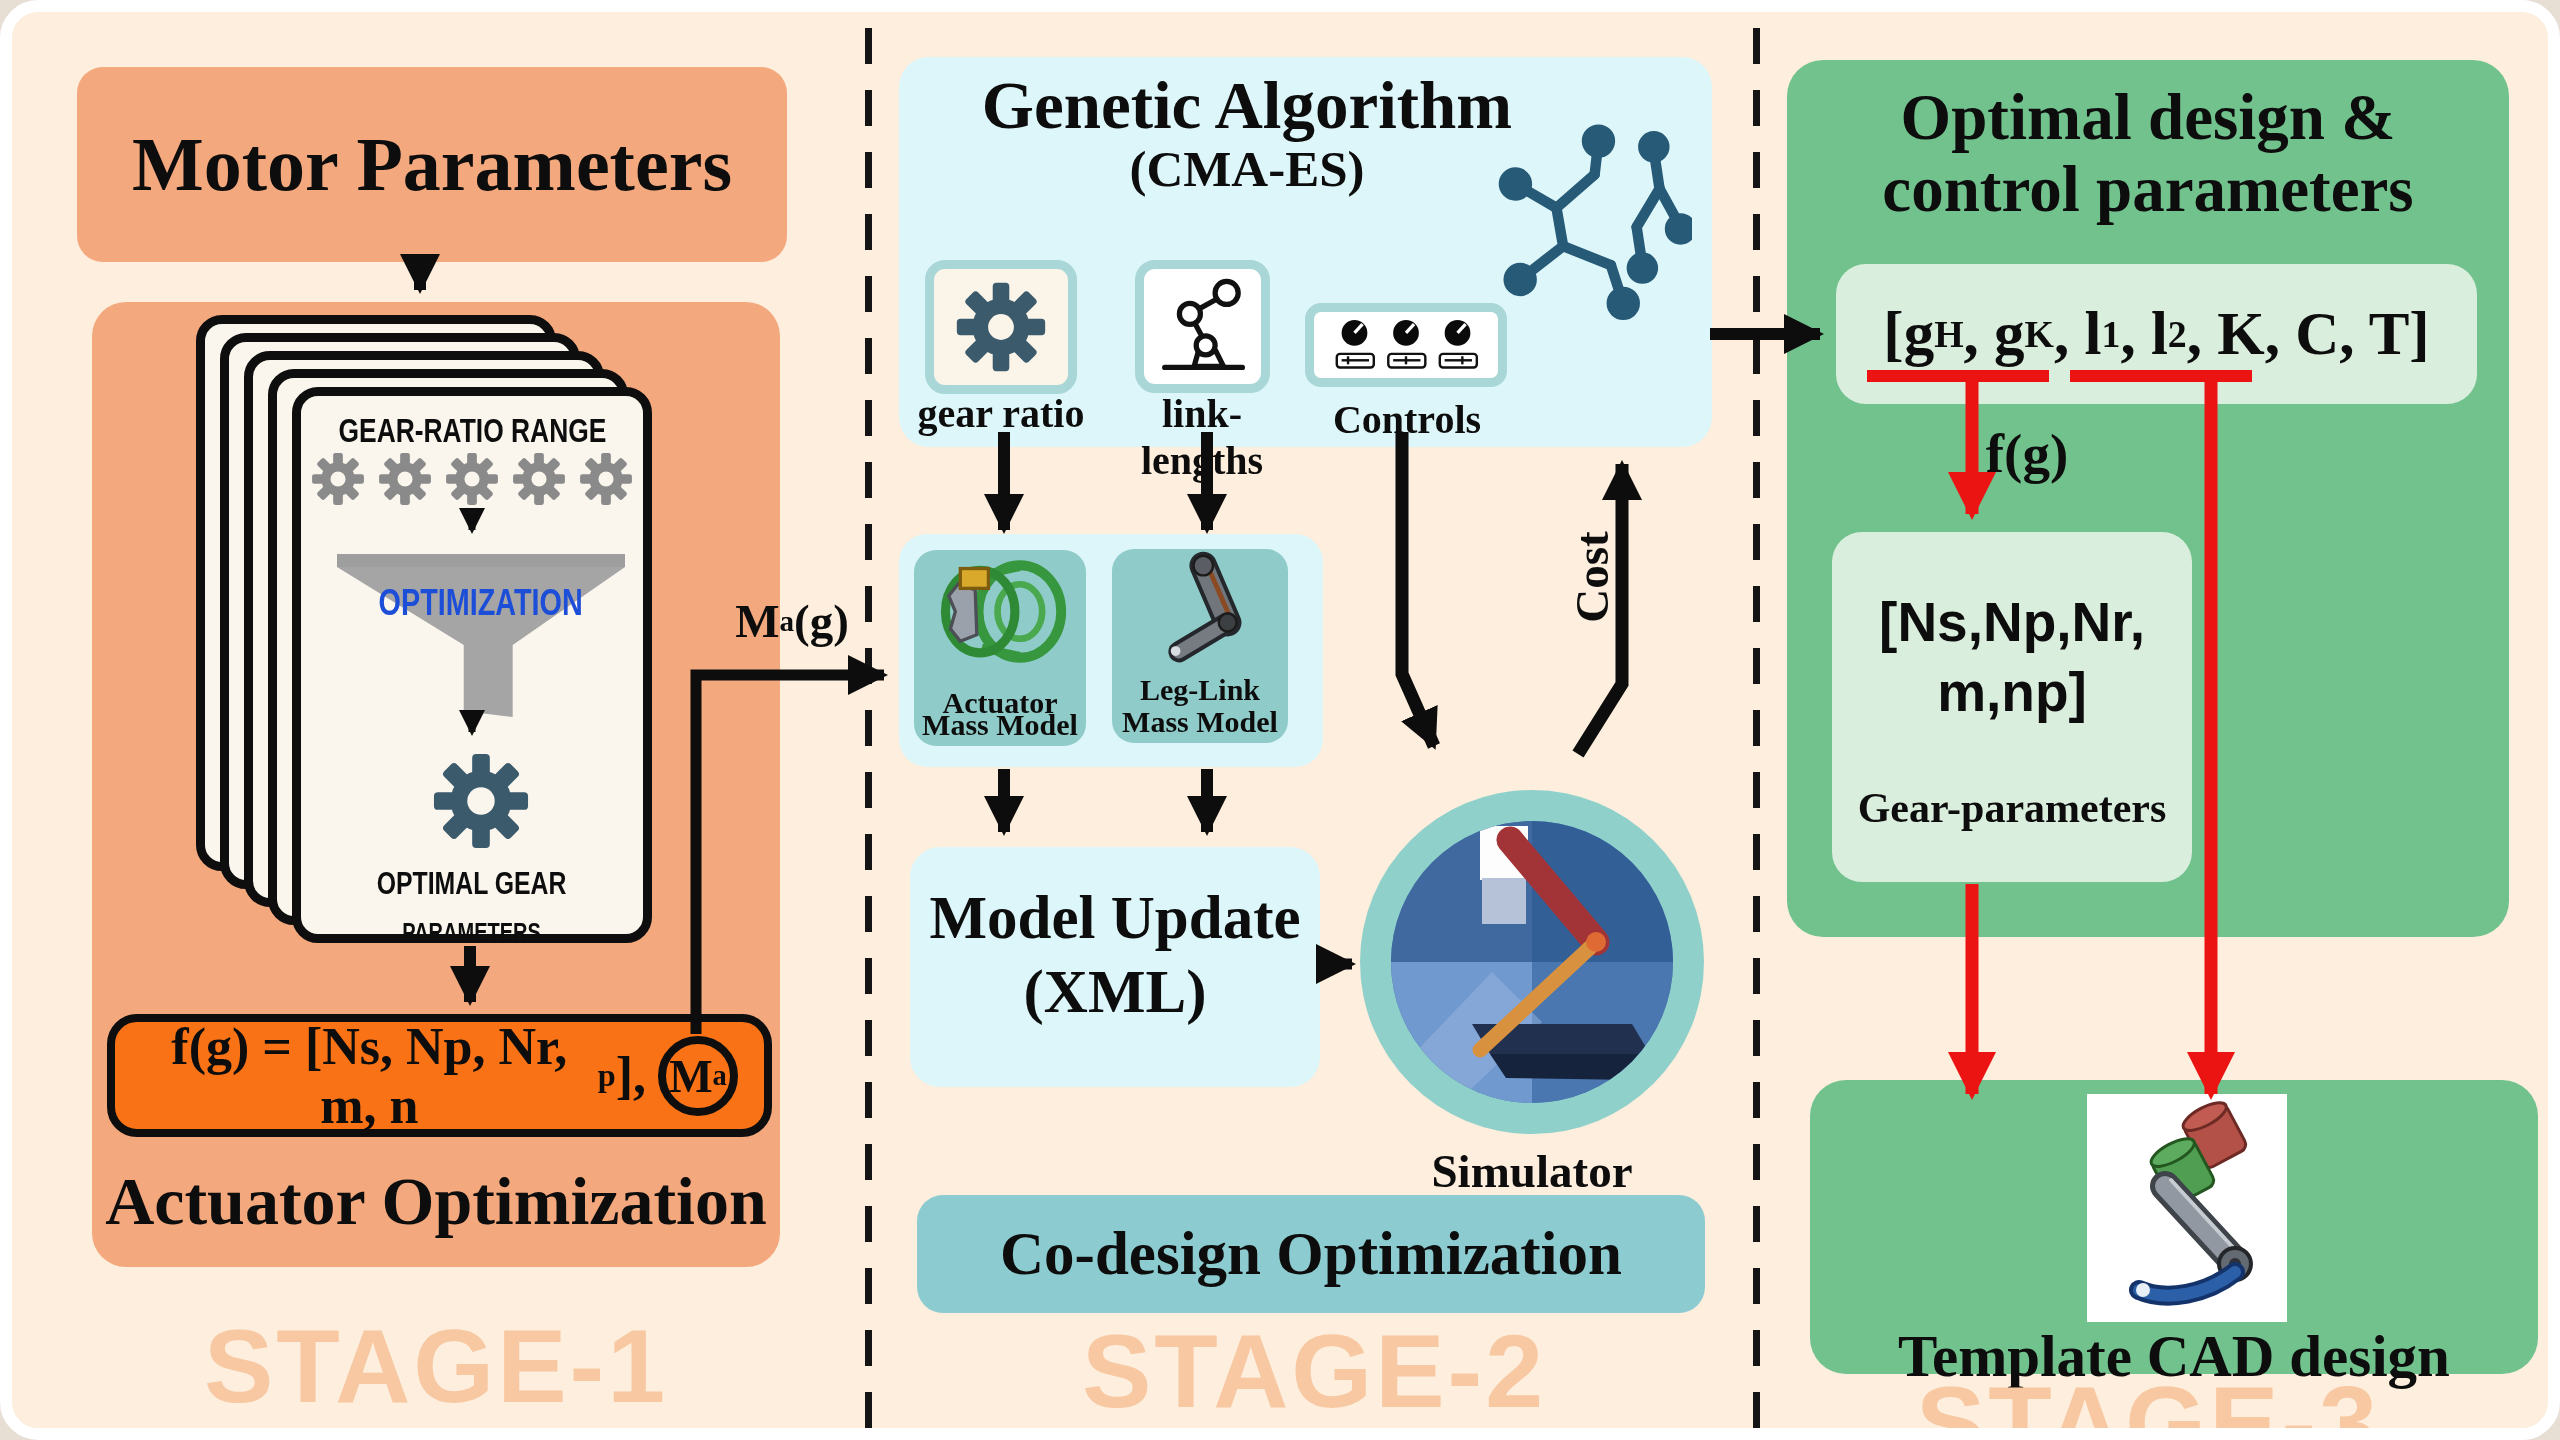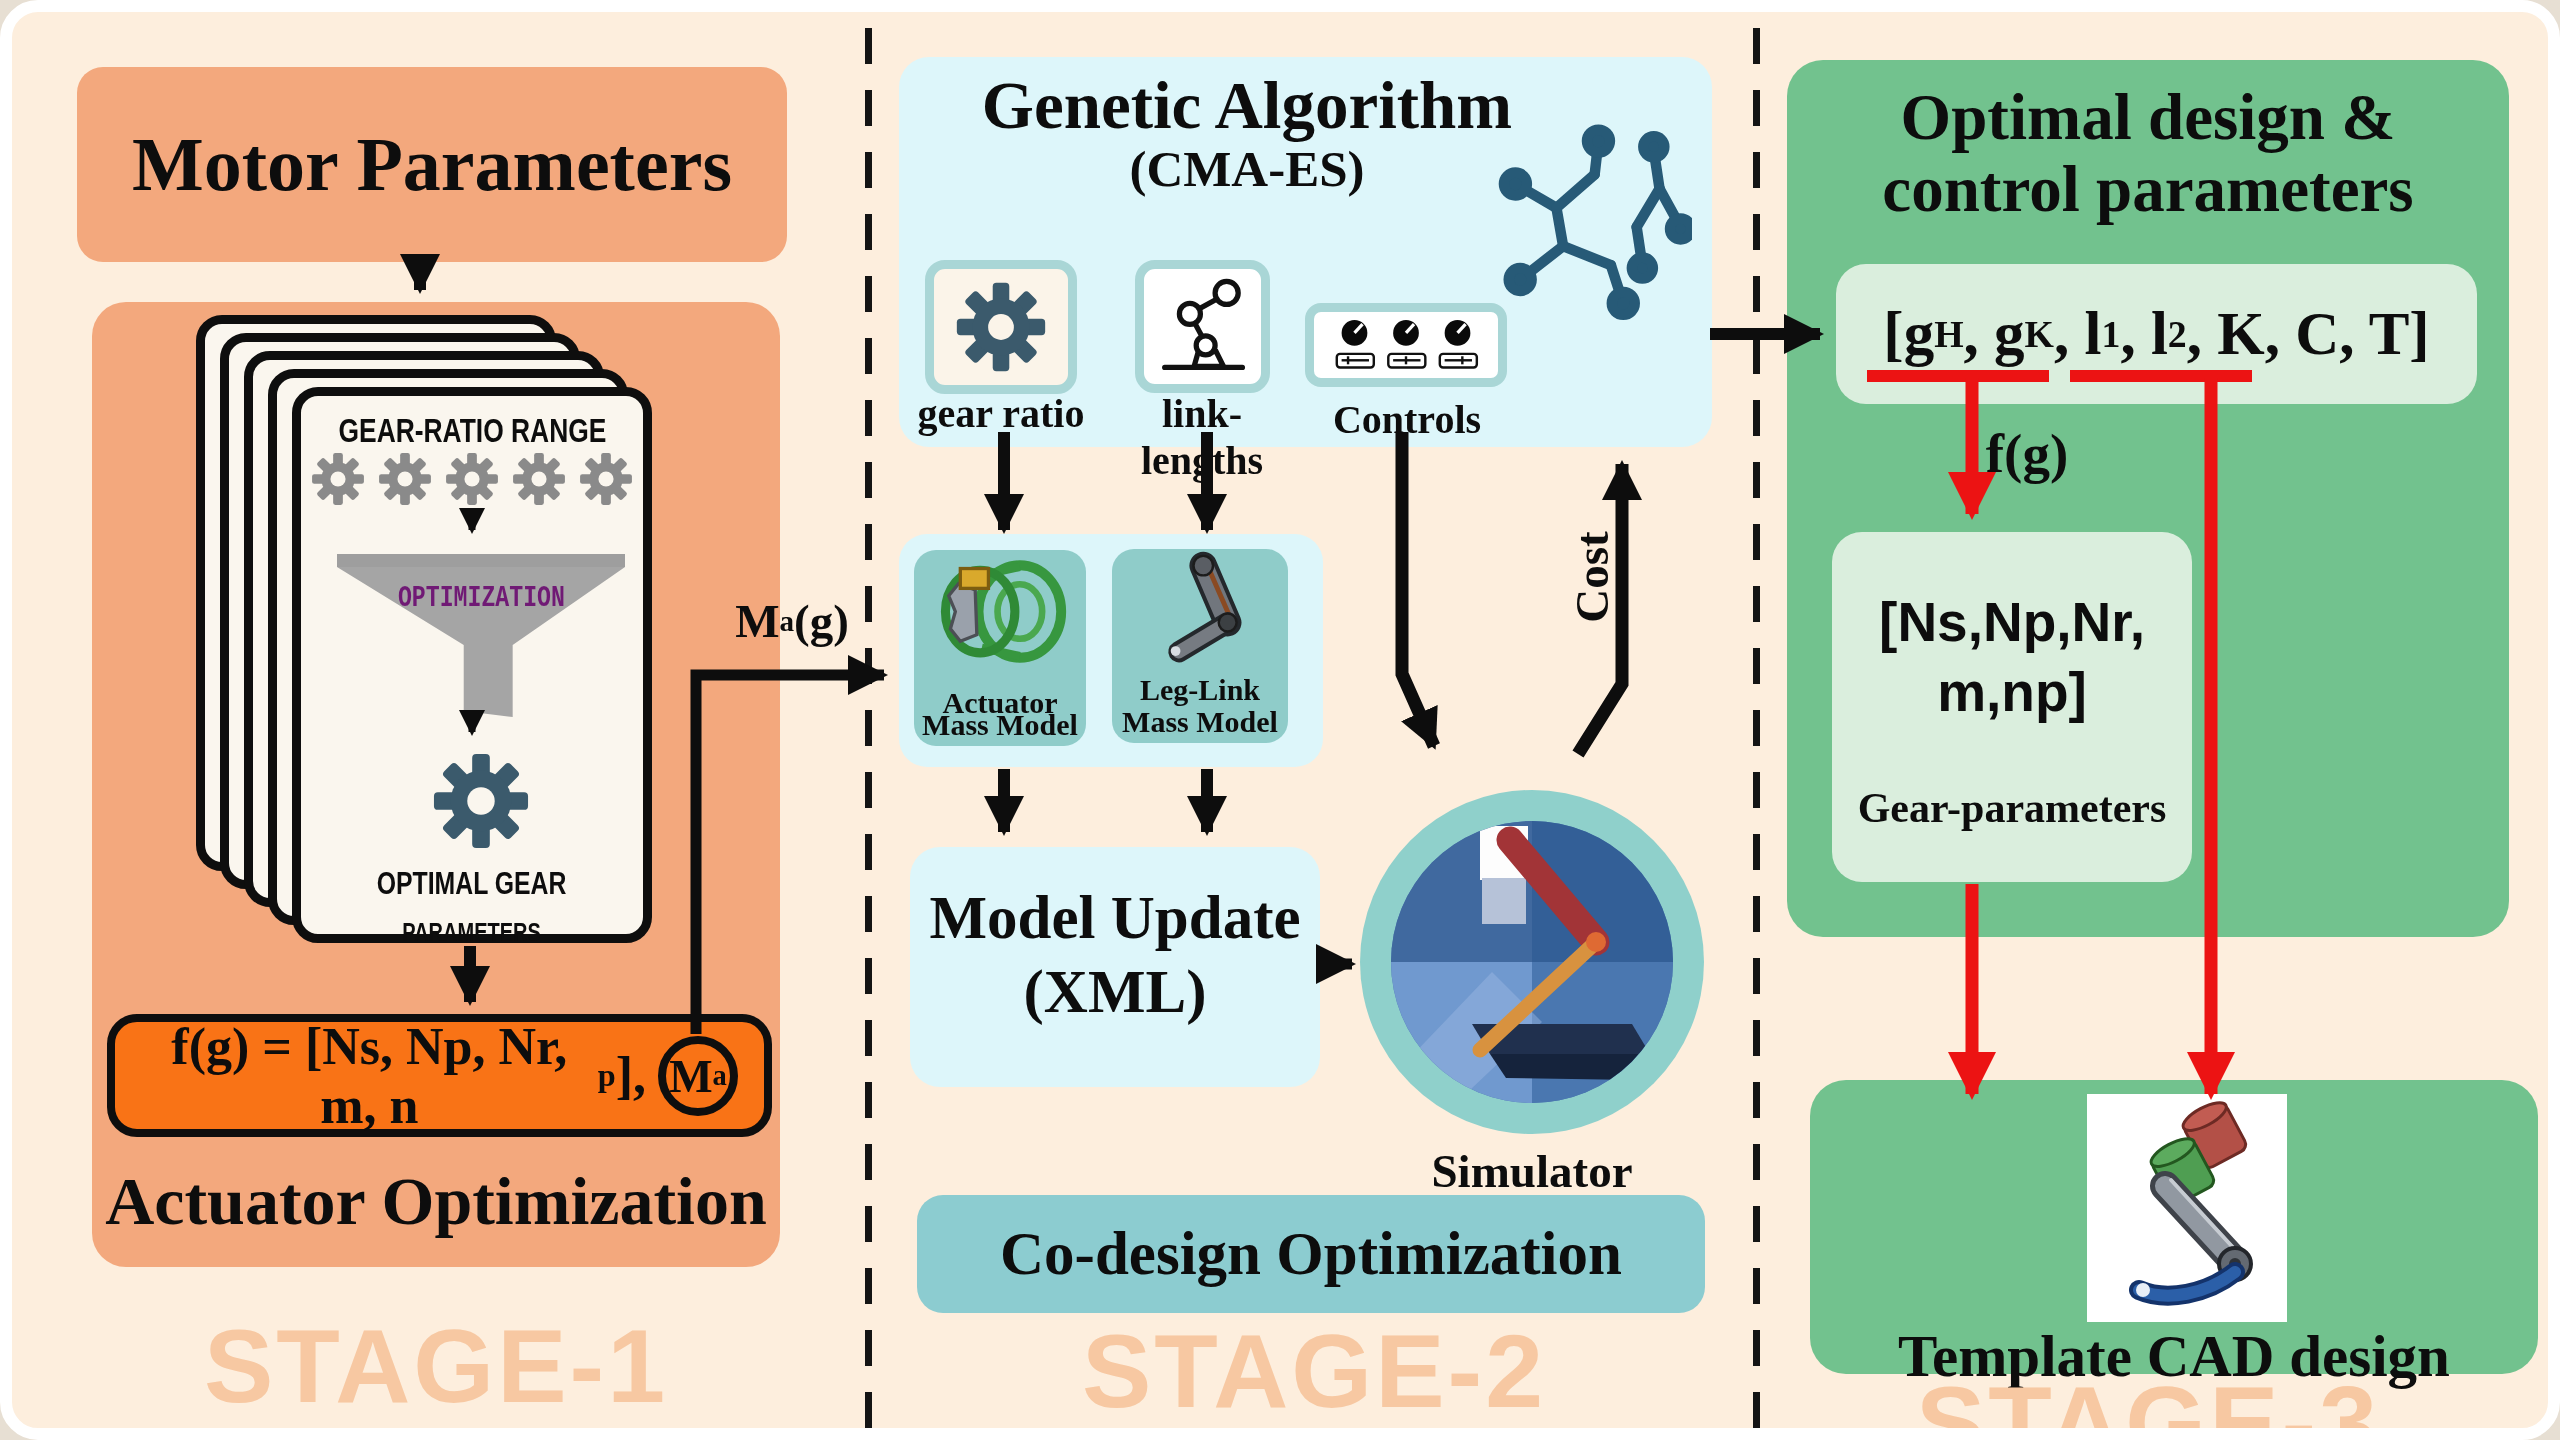--- a/index.html
+++ b/index.html
@@ -18,21 +18,21 @@
   .orange{background:#f3a87d;}
   #motor-box{left:65px;top:55px;width:710px;height:195px;border-radius:26px;font-size:76px;}
   #panel1{left:80px;top:290px;width:688px;height:965px;border-radius:34px;}
   .card{position:absolute;width:360px;height:556px;background:#faf6ee;border:9px solid #0e0e0e;border-radius:26px;box-sizing:border-box;}
   #card-title{left:0;top:16px;width:100%;font-size:33px;}
   #gear-row{left:0;top:56px;width:100%;display:flex;justify-content:center;gap:13px;}
   .gear-sm{width:54px;height:54px;}
   #funnel-bar{left:36px;top:158px;width:288px;height:13px;background:#9e9e9e;}
   #funnel-body{left:36px;top:171px;width:288px;height:150px;background:#a5a5a5;
      clip-path:polygon(0 0,100% 0,61% 52%,61% 100%,44% 96%,44% 52%);}
-  #funnel-label{left:36px;top:186px;width:288px;font-size:29px;color:#701a75;font-family:Liberation Mono, monospace;}
+  #funnel-label{left:36px;top:186px;width:288px;font-size:36px;color:#1d4ed8;}
   #big-gear{left:131px;top:356px;width:98px;height:98px;}
   #opt1{left:0;top:470px;width:100%;font-size:31px;}
   #opt2{left:0;top:522px;width:100%;font-size:25px;}
   #formula-box{left:95px;top:1002px;width:665px;height:123px;background:#f97316;border:8px solid #0e0e0e;border-radius:30px;box-sizing:border-box;}
   #formula-text{left:26px;top:0;width:505px;height:107px;font-size:52px;}
   #ma-circle{left:543px;top:14px;width:80px;height:80px;border:8px solid #0e0e0e;border-radius:50%;box-sizing:border-box;font-size:46px;}
   #act-opt{left:80px;top:1150px;width:688px;font-size:68px;}
   .stage-label{font-family:"Liberation Sans","DejaVu Sans",sans-serif;font-weight:bold;color:#f7c8a2;font-size:104px;letter-spacing:3px;}
   #stage1-label{left:80px;top:1295px;width:688px;}
   #ma-g-label{left:695px;top:582px;width:170px;font-size:47px;}

